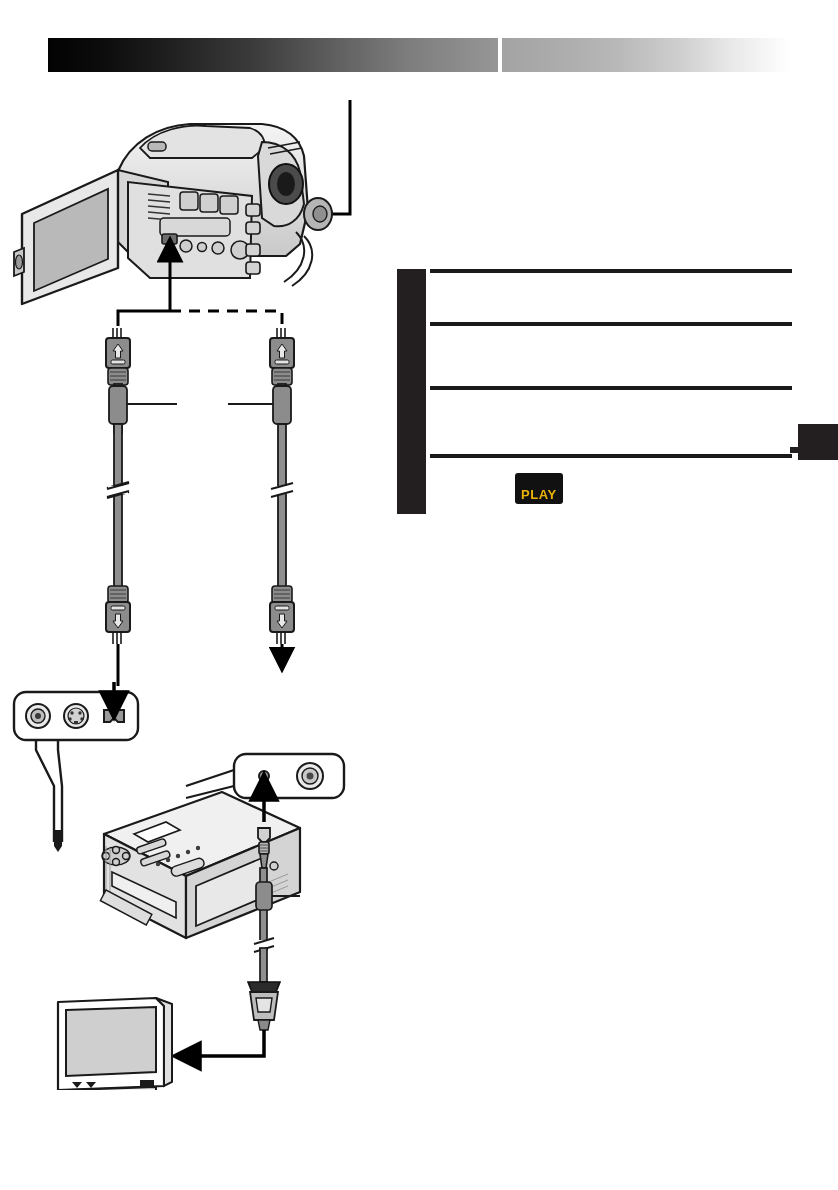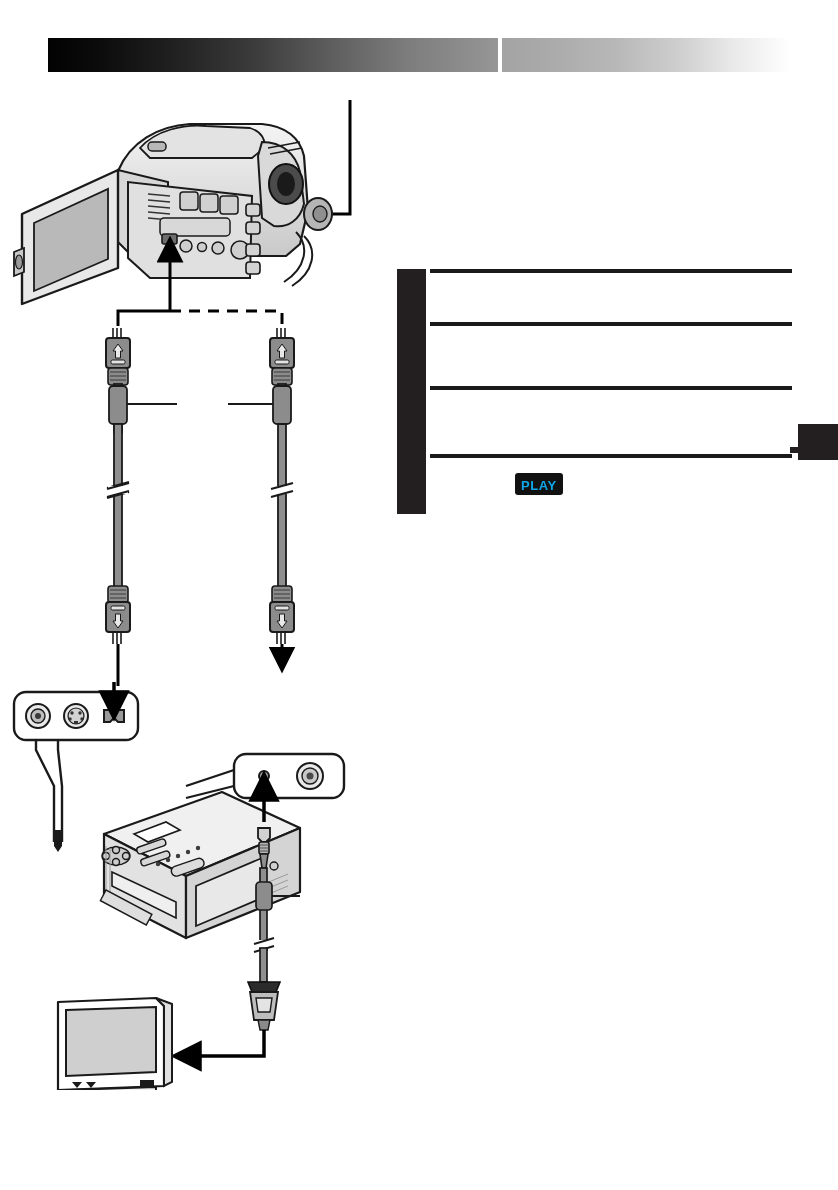--- a/index.html
+++ b/index.html
@@ -21,23 +21,23 @@
   #page-tab-nub{right:40px;top:447px;width:8px;height:6px;background:#231f20;}
 
   
   #sidebar-bar{left:397px;top:269px;width:29px;height:245px;background:#231f20;}
   .rule{left:430px;height:4px;background:#1a1a1a;width:362px;}
   #rule-1{top:269px;}
   #rule-2{top:322px;}
   #rule-3{top:386px;}
   #rule-4{top:454px;}
 
-  #play-badge{left:515px;top:473px;background:#111;color:#0ea5e9;
+  #play-badge{left:515px;top:473px;background:#111;color:#eab308;
       font-size:13px;font-weight:bold;letter-spacing:.6px;
-      padding:6px 6px 3px 6px;border-radius:3px;line-height:1;
+      padding:15px 6px 3px 6px;border-radius:3px;line-height:1;
       font-family:"Liberation Sans",sans-serif;}
 
   
   #artwork{left:0;top:86px;width:400px;height:1004px;}
   #artwork svg{display:block;}
 </style>
 </head>
 <body>
 
 <div class="abs" id="header-band">

